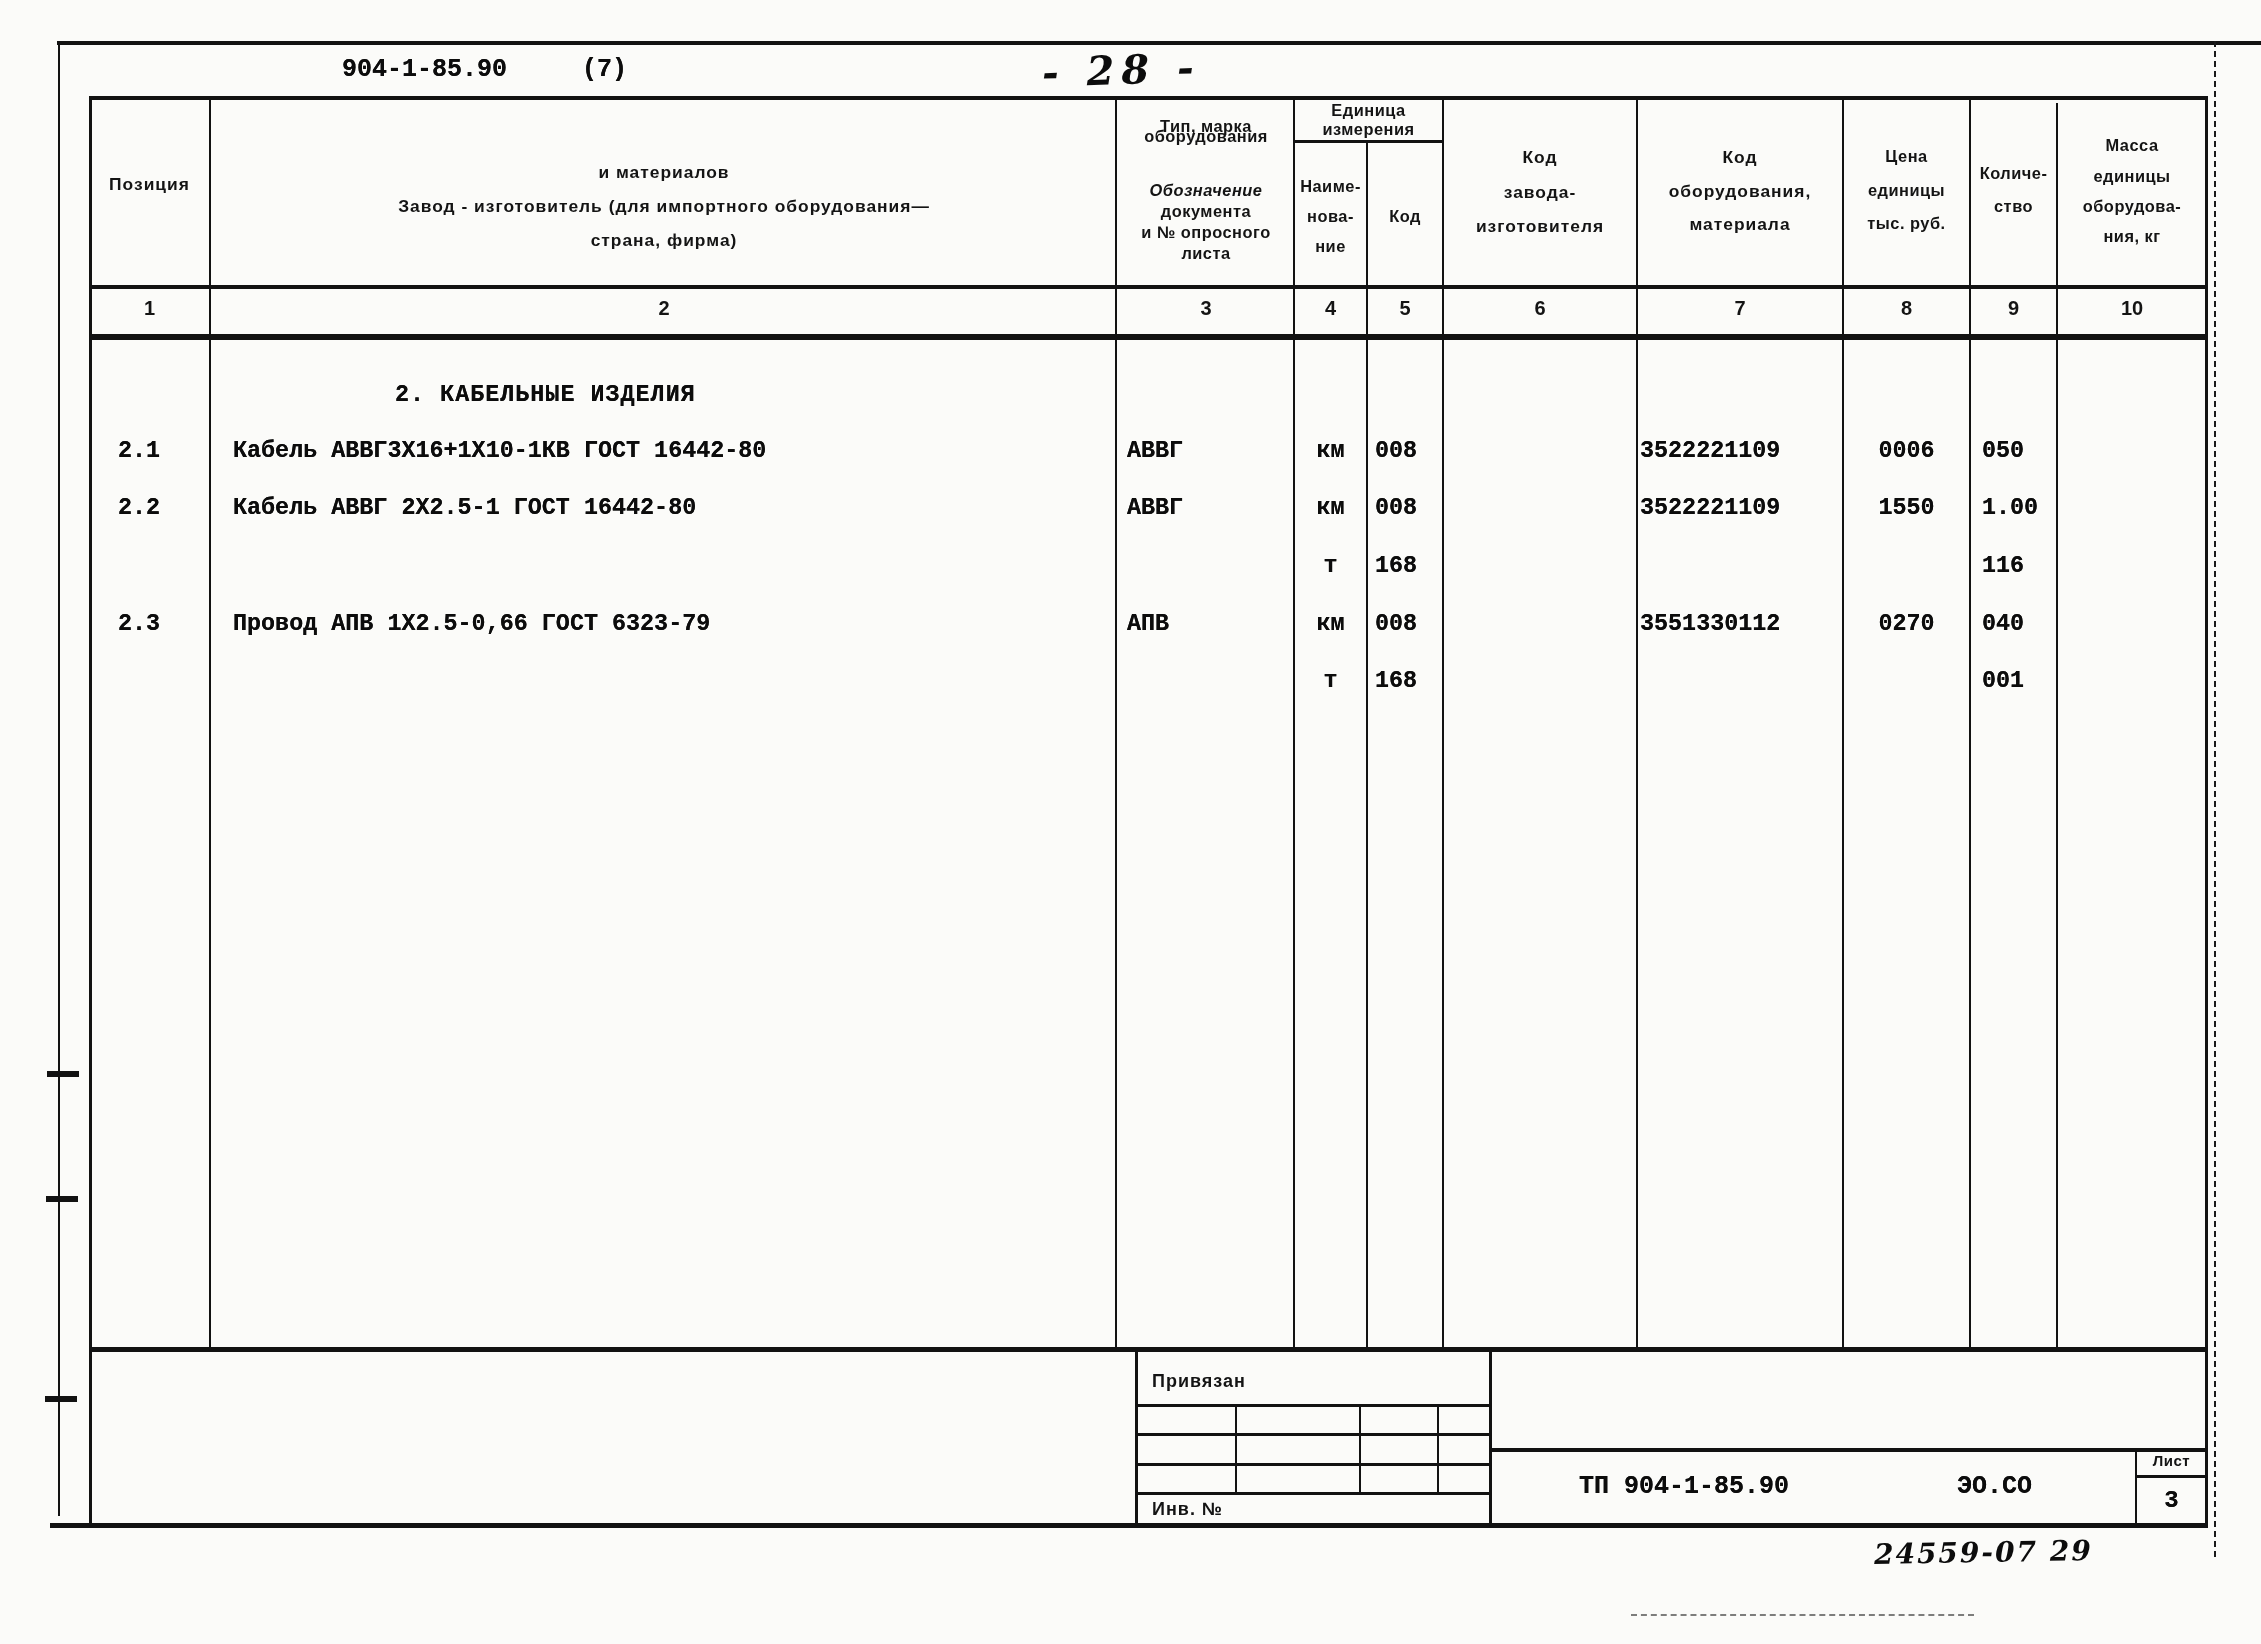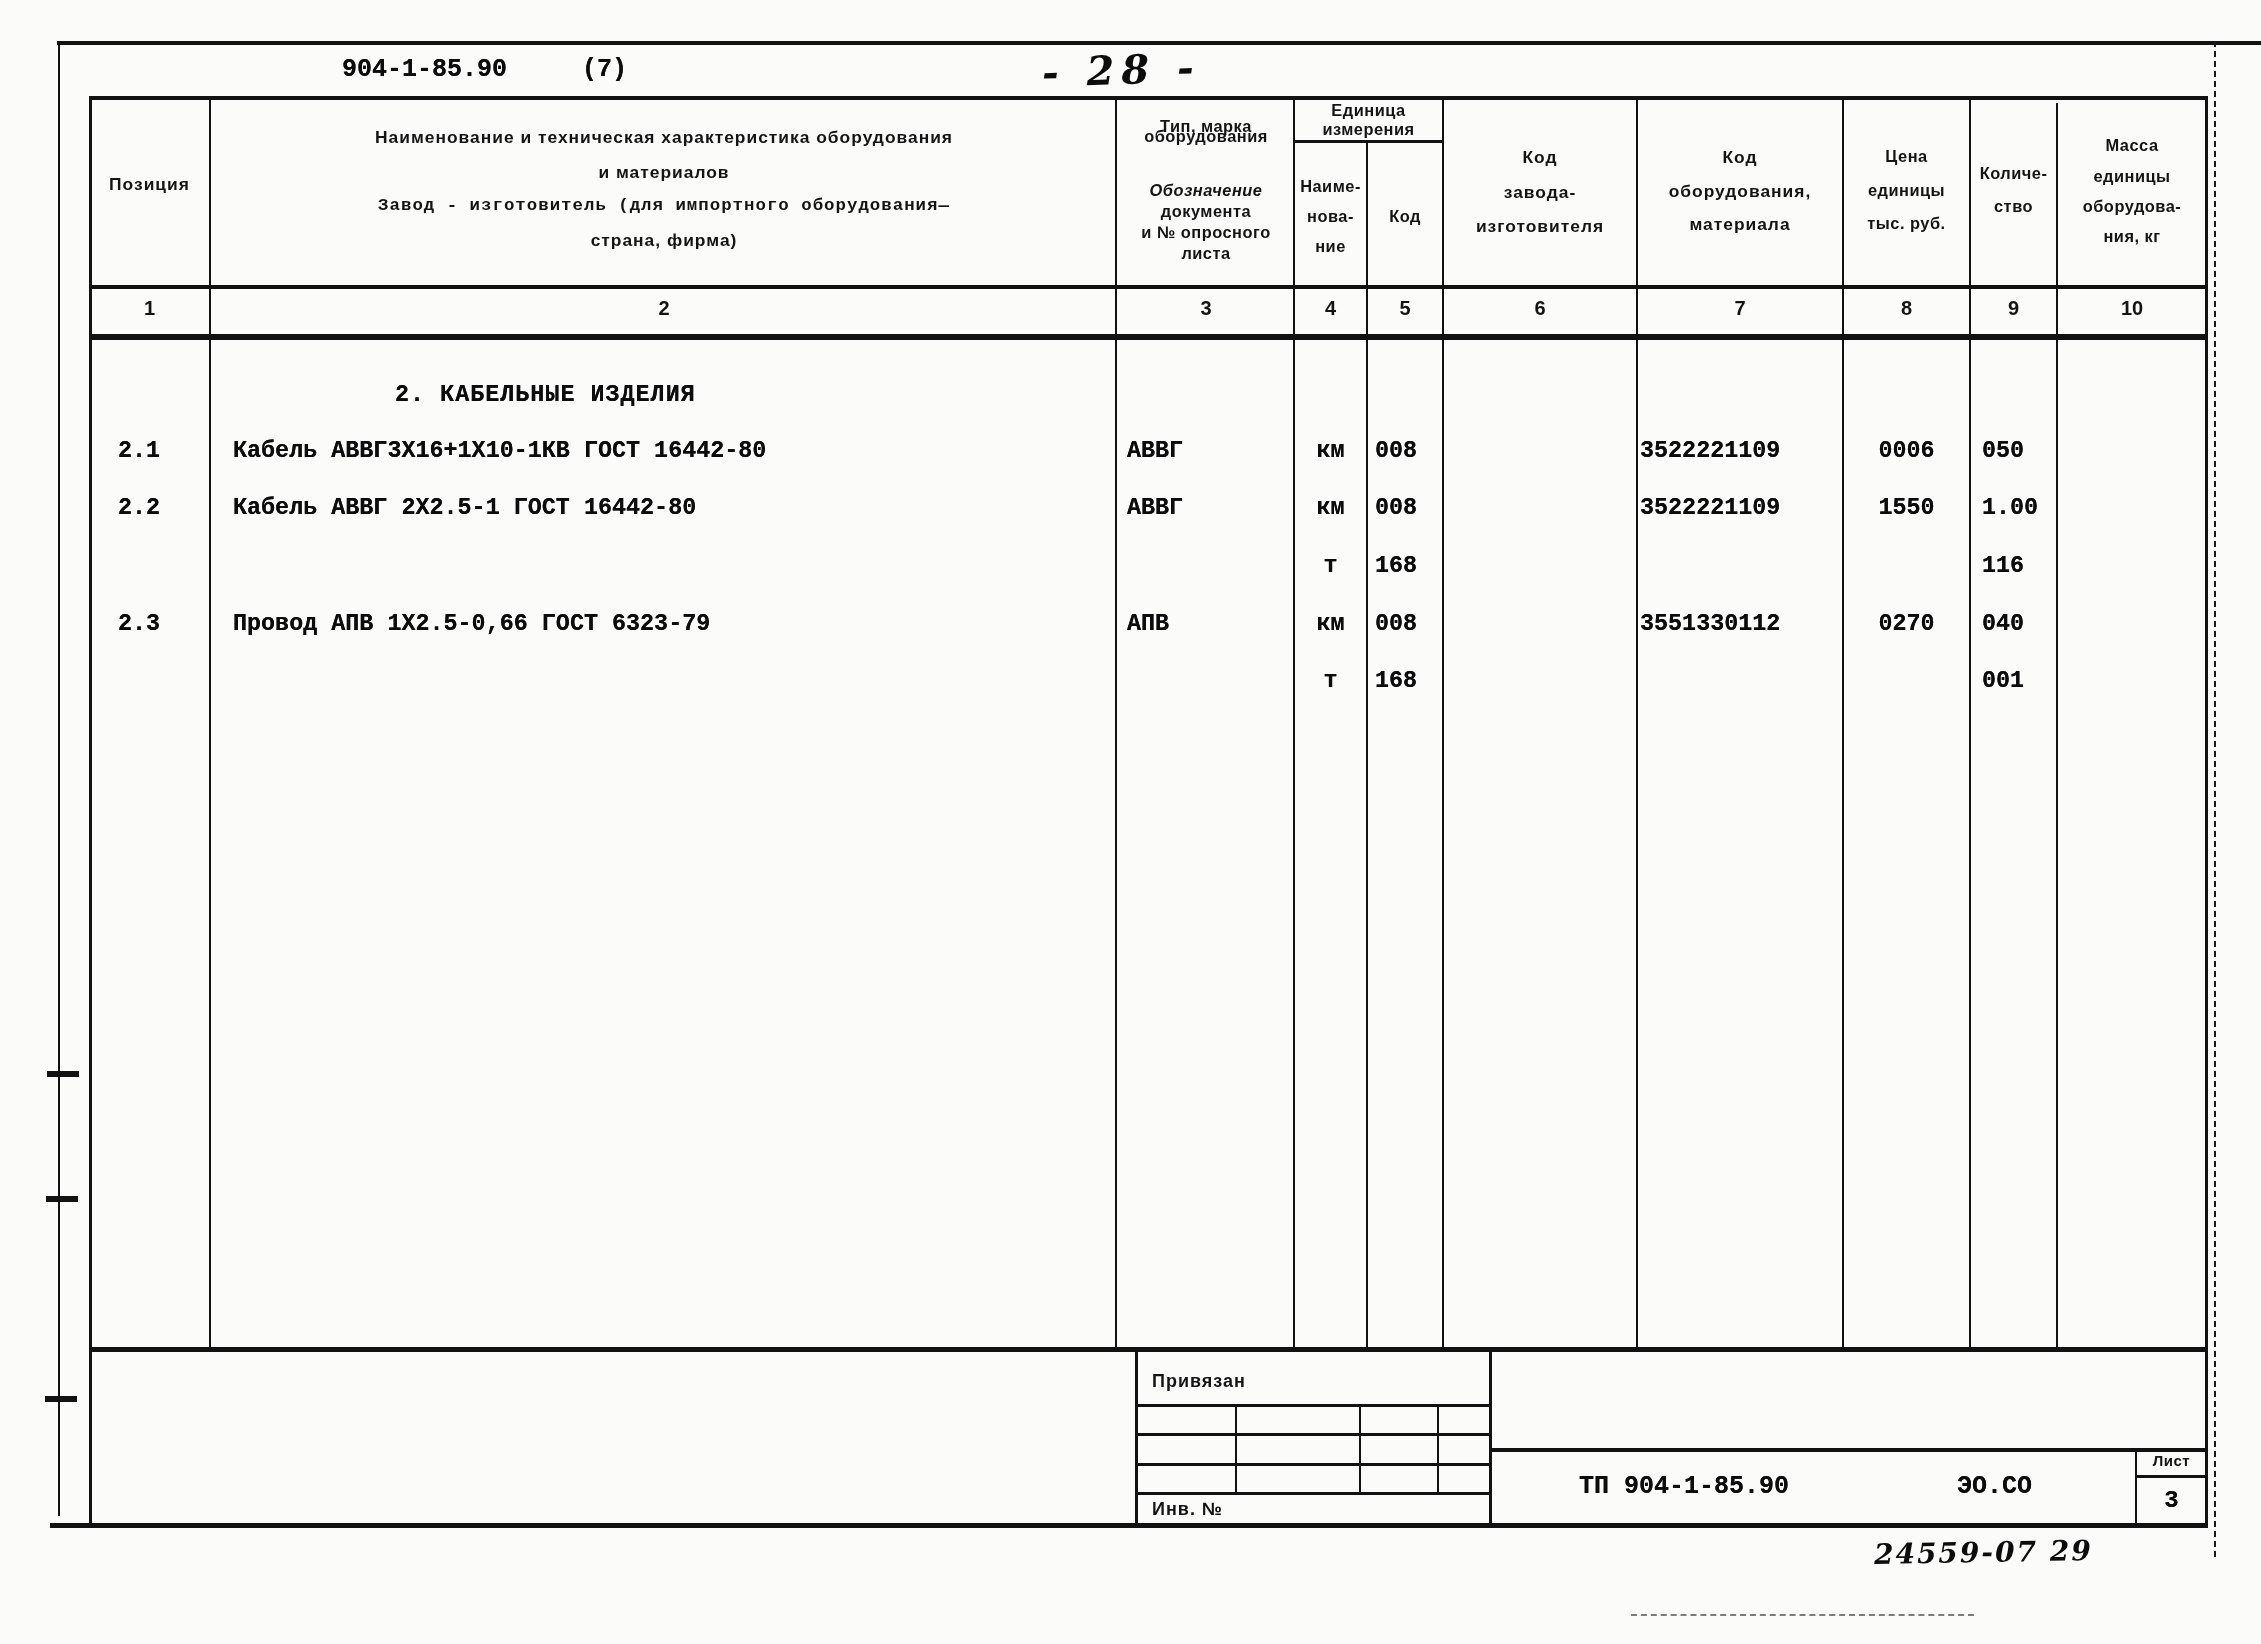--- a/index.html
+++ b/index.html
@@ -66,23 +66,22 @@
   <div class="vl" style="left:1366px;top:140px;height:1210px;width:1.5px;"></div>
   <div class="vl" style="left:1442px;top:96px;height:1254px;"></div>
   <div class="vl" style="left:1636px;top:96px;height:1254px;"></div>
   <div class="vl" style="left:1842px;top:96px;height:1254px;"></div>
   <div class="vl" style="left:1969px;top:96px;height:1254px;"></div>
   <div class="vl" style="left:2056px;top:103px;height:1246px;"></div>
   <div class="vl" style="left:2205px;top:96px;height:1432px;width:2.5px;"></div>
 
   <div class="lbl" style="left:91px;top:174px;width:117px;">Позиция</div>
 
-  <div class="lbl" style="left:214px;top:127px;width:900px;">Наименование и техническая характеристика оборудования</div>
   <div class="lbl" style="left:214px;top:162px;width:900px;">и материалов</div>
-  <div class="lbl" style="left:214px;top:196px;width:900px;font-family:Liberation Mono, monospace;">Завод - изготовитель (для импортного оборудования—</div>
+  <div class="lbl" style="left:214px;top:196px;width:900px;">Завод - изготовитель (для импортного оборудования—</div>
   <div class="lbl" style="left:214px;top:230px;width:900px;">страна, фирма)</div>
 
   <div class="lbl small" style="left:1119px;top:117px;width:174px;">Тип, марка</div>
   <div class="lbl small" style="left:1119px;top:127px;width:174px;">оборудования</div>
   <div class="lbl small" style="left:1119px;top:181px;width:174px;font-style:italic;">Обозначение</div>
   <div class="lbl small" style="left:1119px;top:202px;width:174px;">документа</div>
   <div class="lbl small" style="left:1119px;top:223px;width:174px;">и № опросного</div>
   <div class="lbl small" style="left:1119px;top:244px;width:174px;">листа</div>
 
   <div class="lbl small" style="left:1295px;top:101px;width:147px;">Единица</div>

